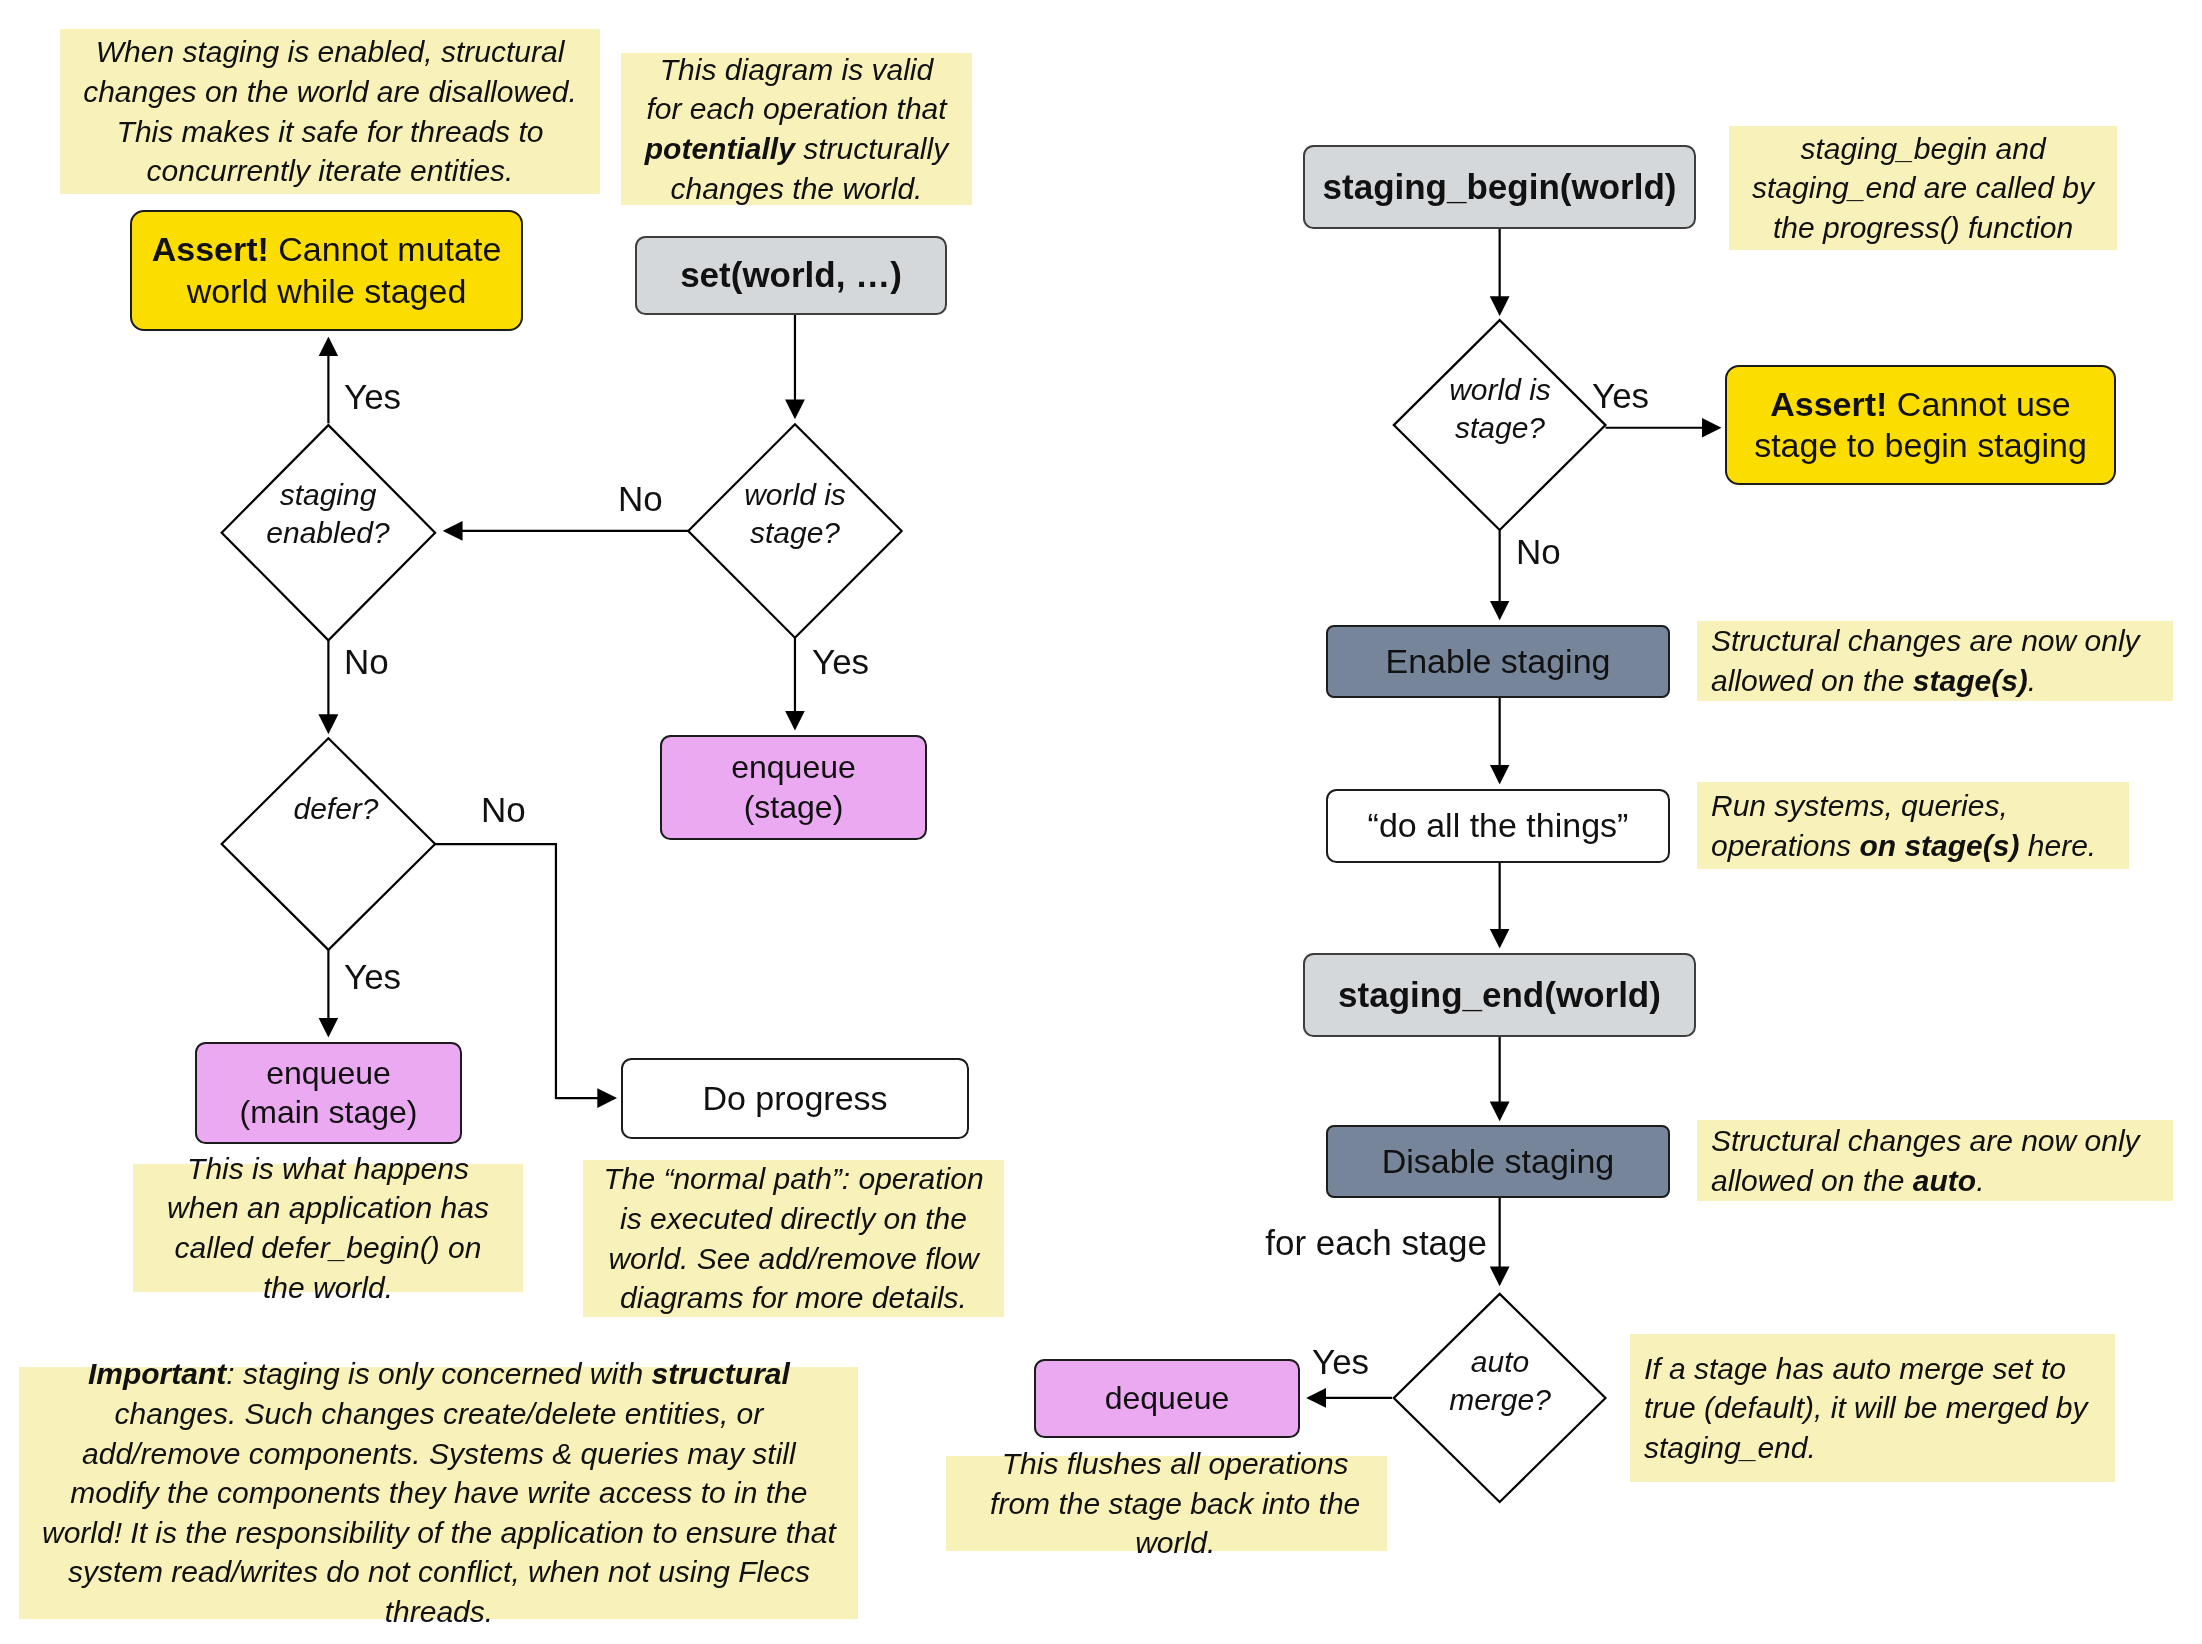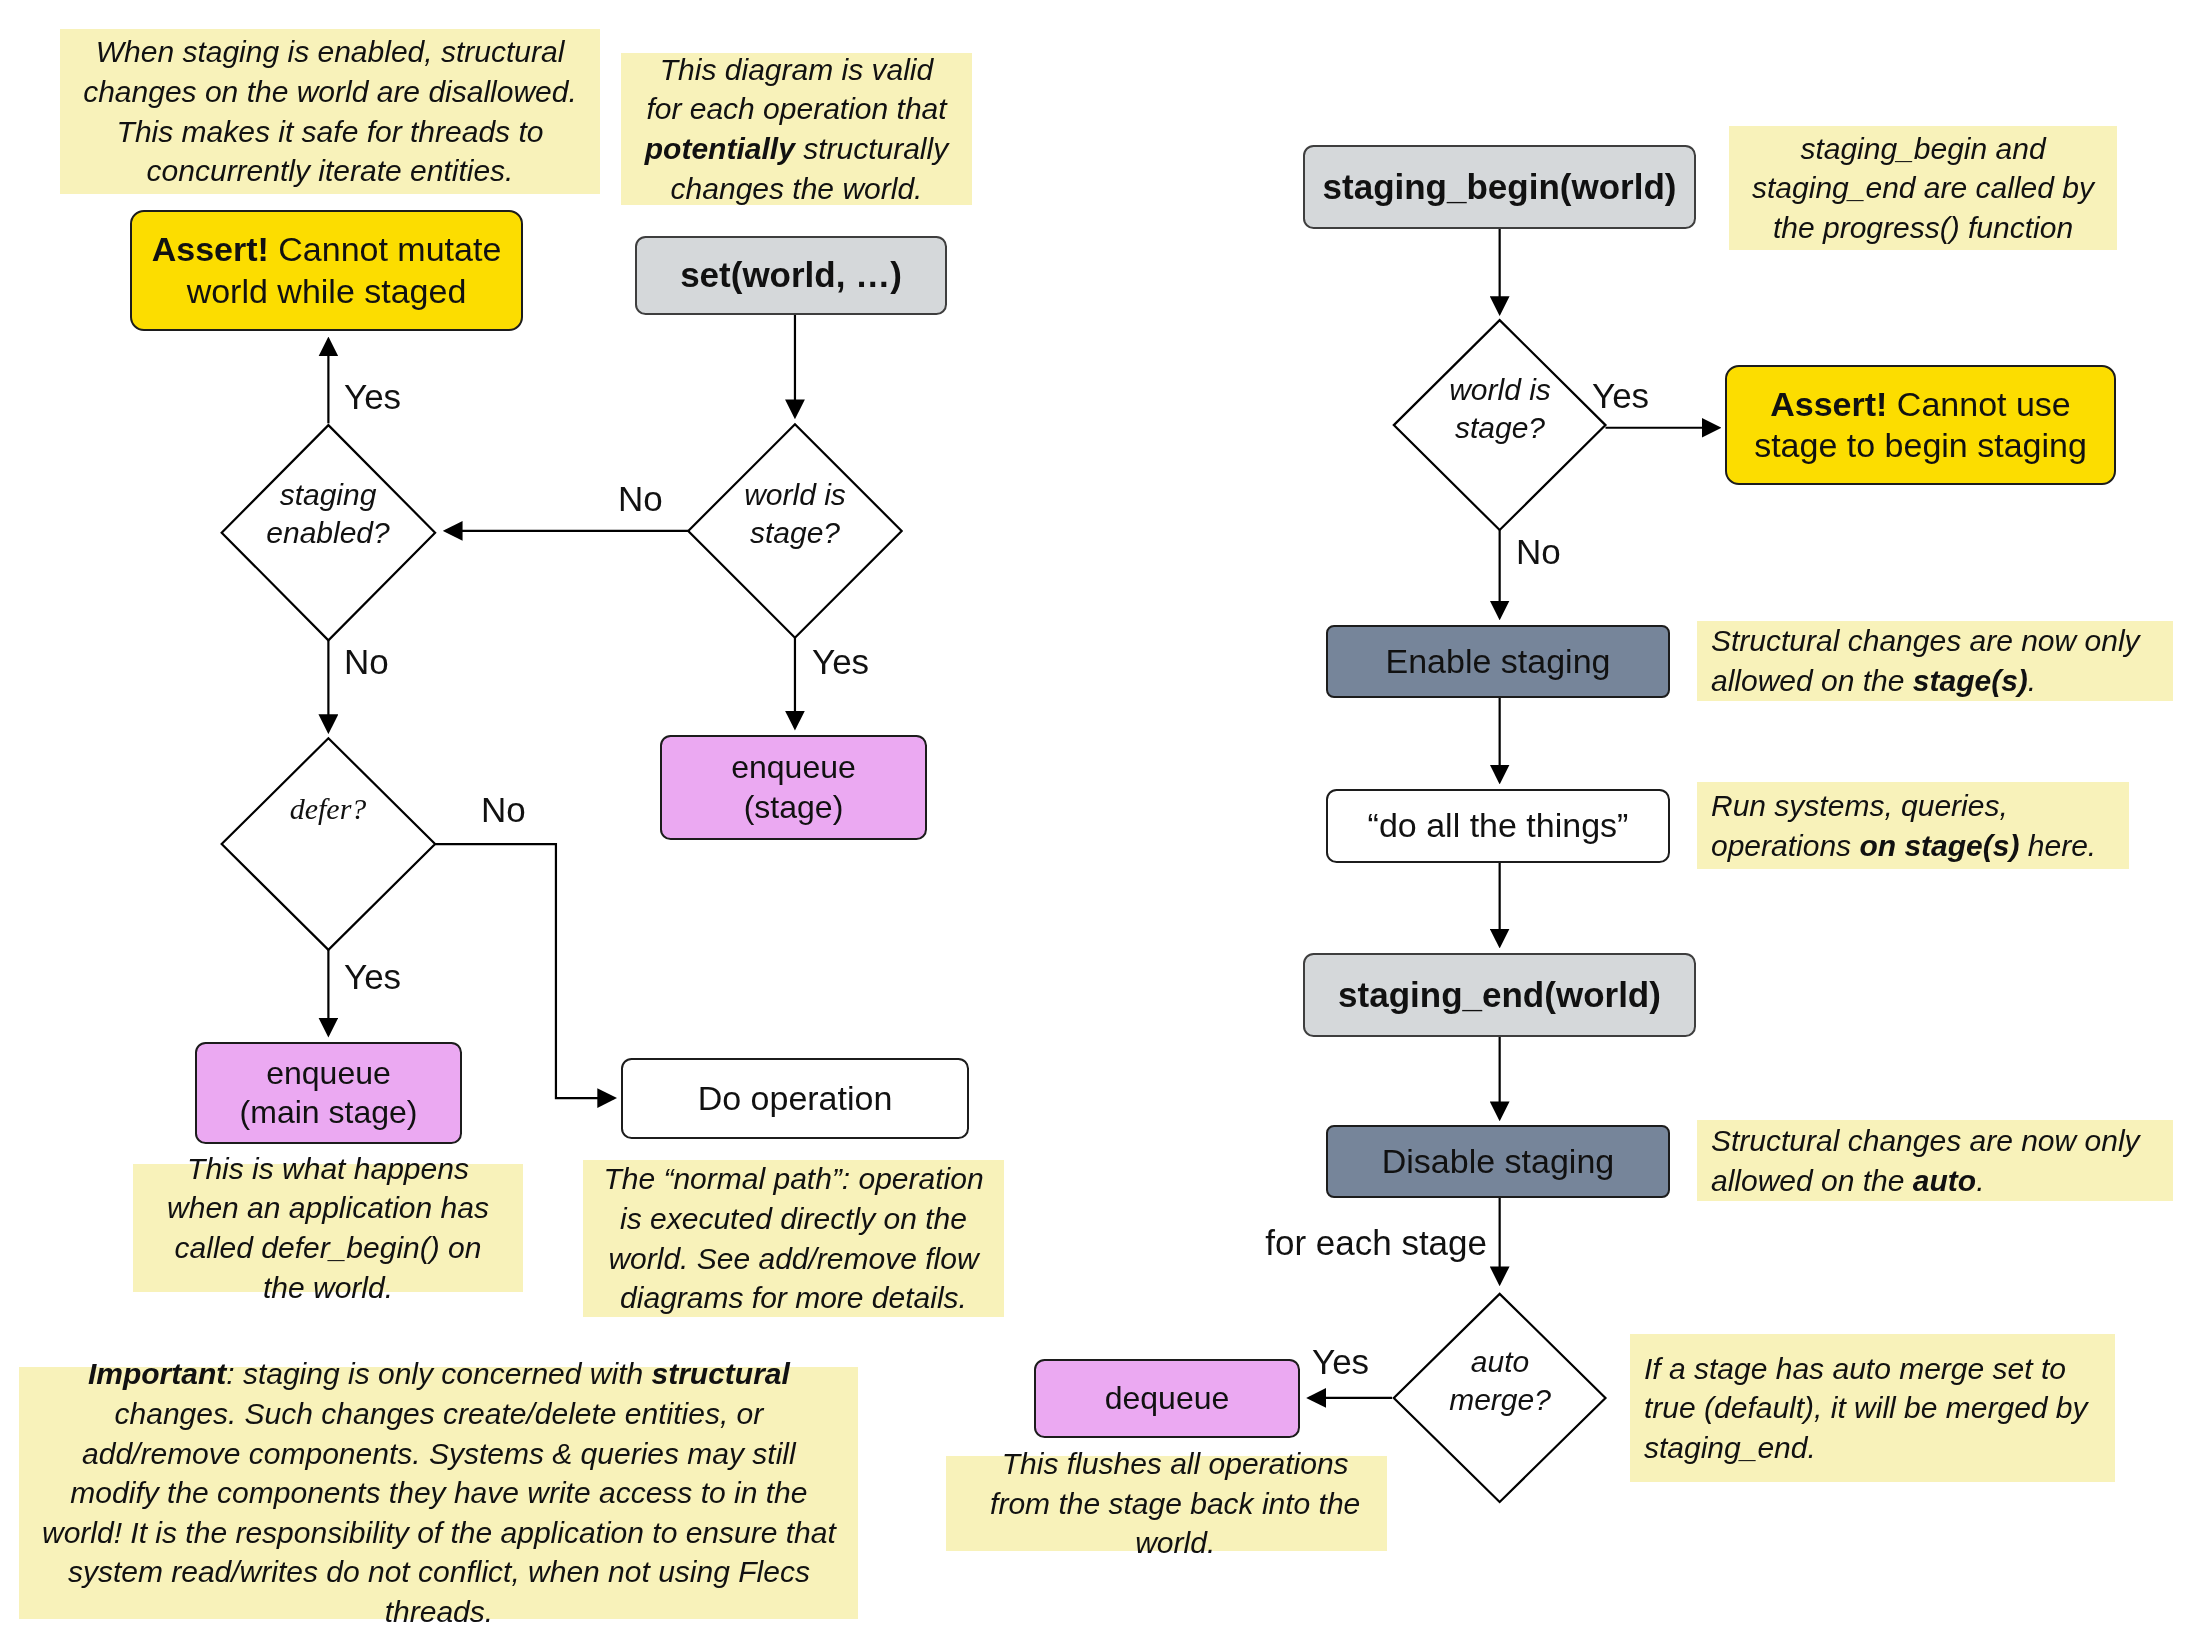--- a/index.html
+++ b/index.html
@@ -103,40 +103,40 @@
   <div class="dlabel" style="left:222px;top:476px;width:212px;height:115px;">
     <span>staging</span>
     <span>enabled?</span>
   </div>
 
   <div class="dlabel" style="left:689px;top:476px;width:212px;height:110px;">
     <span>world is</span>
     <span>stage?</span>
   </div>
 
-  <div class="dlabel" style="left:222px;top:790px;width:212px;height:110px;font-family:Liberation Serif, serif;">
+  <div class="dlabel" style="left:230px;top:790px;width:212px;height:110px;">
     <span>defer?</span>
   </div>
 
   <div class="box purple" style="left:660px;top:735px;width:267px;height:105px;">
     <div>
         <span style="display:block">enqueue</span>
         <span style="display:block">(stage)</span>
       </div>
   </div>
 
   <div class="box purple" style="left:195px;top:1042px;width:267px;height:102px;">
     <div>
         <span style="display:block">enqueue</span>
         <span style="display:block">(main stage)</span>
       </div>
   </div>
 
   <div class="box plain" style="left:621px;top:1058px;width:348px;height:81px;">
-    <div>Do operation</div>
+    <div>Do progress</div>
   </div>
 
   <div class="note" style="left:133px;top:1164px;width:390px;height:128px;">
     <div class="inner">This is what happens when an application has called defer_begin() on the world.</div>
   </div>
 
   <div class="note" style="left:583px;top:1160px;width:421px;height:157px;">
     <div class="inner">The “normal path”: operation is executed directly on the world. See add/remove flow diagrams for more details.</div>
   </div>
 

